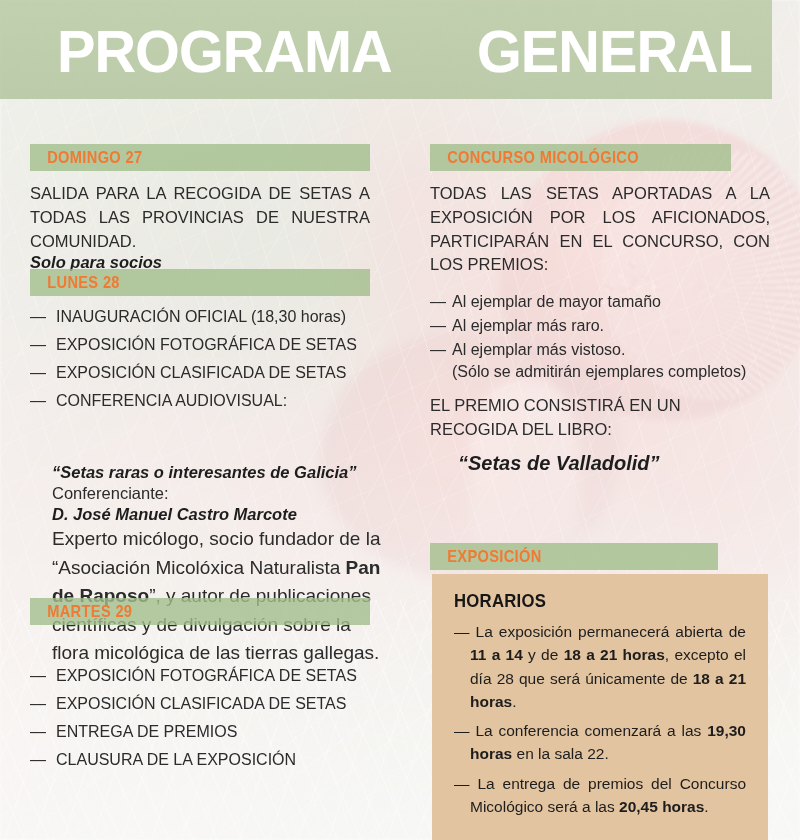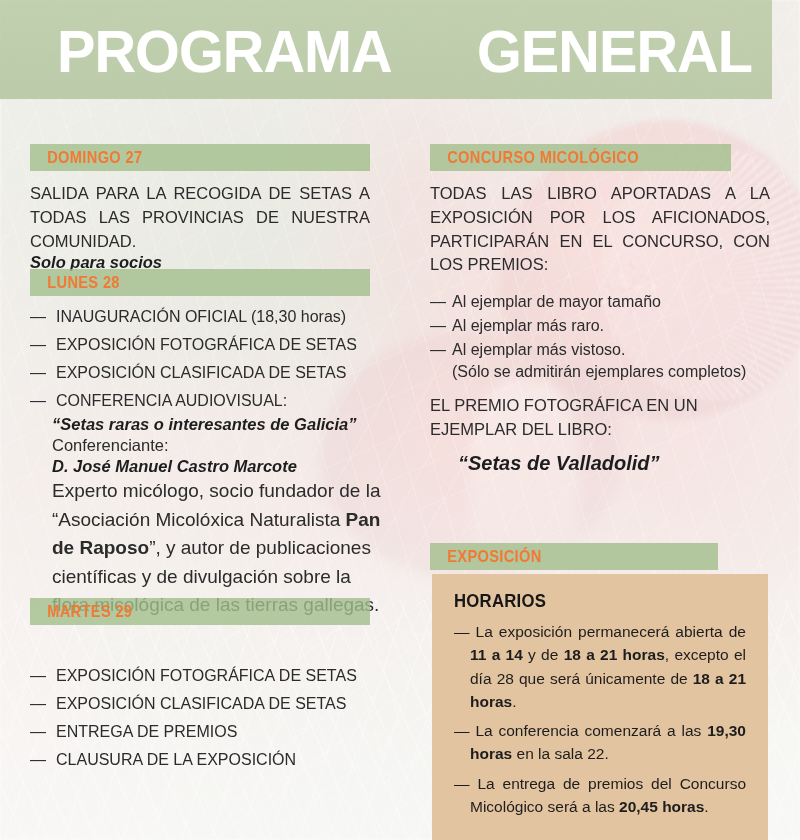--- a/index.html
+++ b/index.html
@@ -155,21 +155,21 @@
     content:"\2014";
     position:absolute;left:0;top:6px;
     color:#2b2b2b;
   }
   ul.dashlist.mixed li{font-size:16px;padding:4px 0 4px 22px;}
   ul.dashlist.mixed li::before{top:4px;}
   .note-line{
     color:#2b2b2b;font-size:16px;padding:0 0 2px 22px;line-height:1.2;
   }
 
-  .conf-block{padding-left:22px;}
+  .conf-block{padding-left:22px;margin-top:48px;}
   .conf-title{font-weight:bold;font-style:italic;font-size:16.5px;color:#1d1d1d;margin-bottom:2px;}
   .conf-sub{font-size:16.5px;color:#2b2b2b;margin-bottom:2px;}
   .conf-name{font-weight:bold;font-style:italic;font-size:16.5px;color:#1d1d1d;}
   .bio{
     color:#2b2b2b;font-size:19px;line-height:1.5;text-align:left;margin-top:1px;
   }
   .bio b{font-weight:bold;}
 
   .book-title{
     font-weight:bold;font-style:italic;font-size:20px;color:#1d1d1d;
@@ -282,32 +282,32 @@
       <li>CLAUSURA DE LA EXPOSICIÓN</li>
     </ul>
   </div>
 
   <div class="col col-right">
 
     <div class="secbar" id="sec-concurso">
       <span class="secbar-label">CONCURSO MICOLÓGICO</span>
     </div>
 
-    <div class="body-upper" id="concurso-body">TODAS LAS LIBRO APORTADAS A LA EXPOSICIÓN POR LOS AFICIONADOS, PARTICIPARÁN EN EL CONCURSO, CON LOS PREMIOS:</div>
+    <div class="body-upper" id="concurso-body">TODAS LAS SETAS APORTADAS A LA EXPOSICIÓN POR LOS AFICIONADOS, PARTICIPARÁN EN EL CONCURSO, CON LOS PREMIOS:</div>
 
     <div id="premios-list">
       <ul class="dashlist mixed">
         <li>Al ejemplar de mayor tamaño</li>
         <li>Al ejemplar más raro.</li>
         <li>Al ejemplar más vistoso.</li>
       </ul>
       <div class="note-line">(Sólo se admitirán ejemplares completos)</div>
     </div>
 
-    <div class="body-upper last-left" id="premio-book">EL PREMIO FOTOGRÁFICA EN UN  EJEMPLAR DEL LIBRO:</div>
+    <div class="body-upper last-left" id="premio-book">EL PREMIO CONSISTIRÁ EN UN  RECOGIDA DEL LIBRO:</div>
 
     <div class="book-title" id="book-title">“Setas de Valladolid”</div>
 
     <div class="secbar" id="sec-exposicion">
       <span class="secbar-label">EXPOSICIÓN</span>
     </div>
 
     <div class="horarios" id="horarios-box">
       <div class="horarios-title">HORARIOS</div>
 

